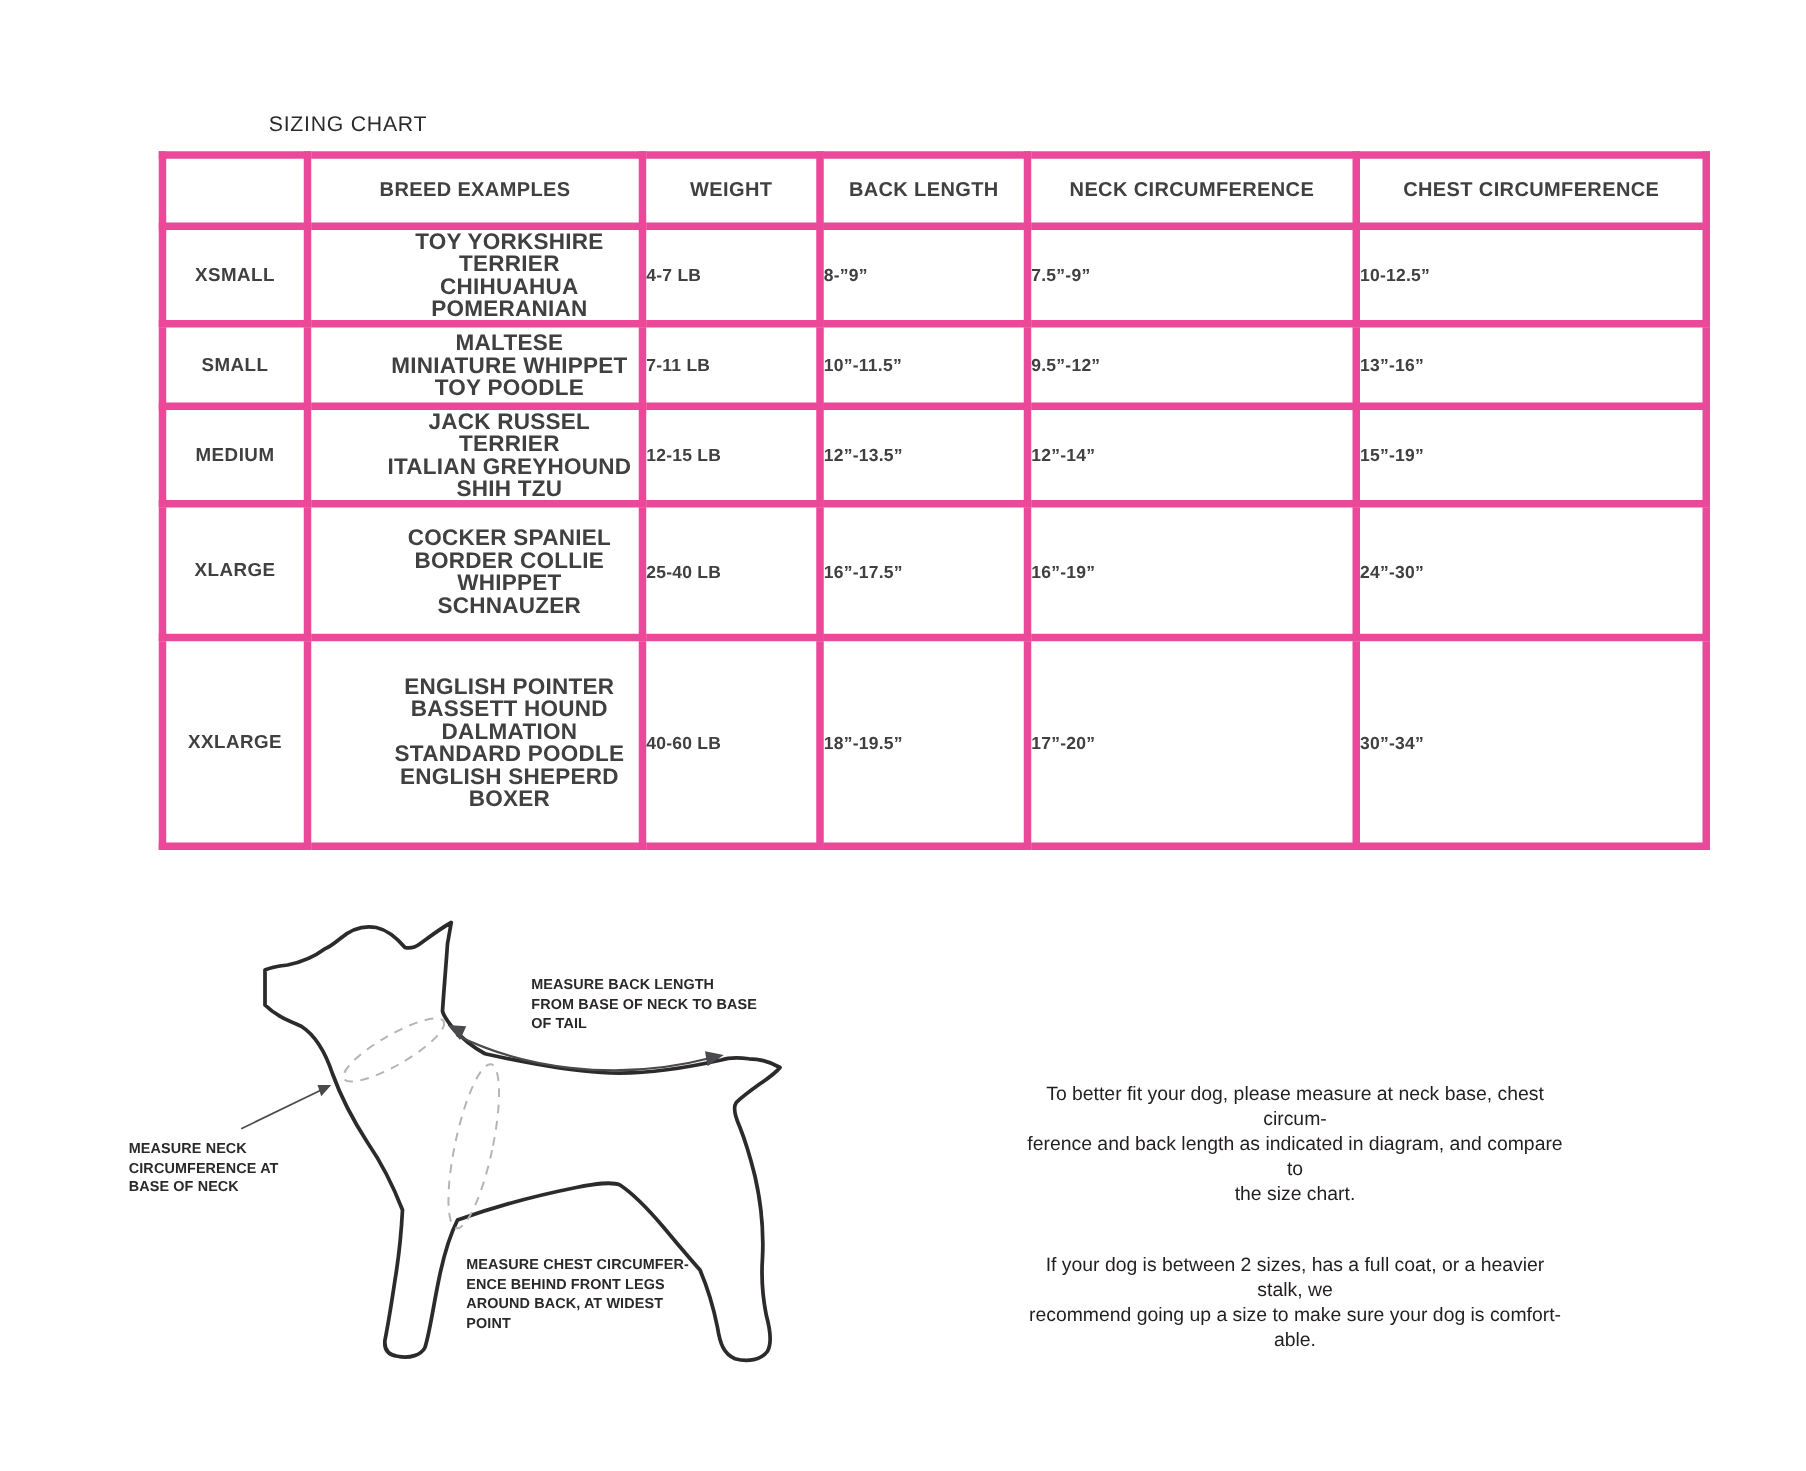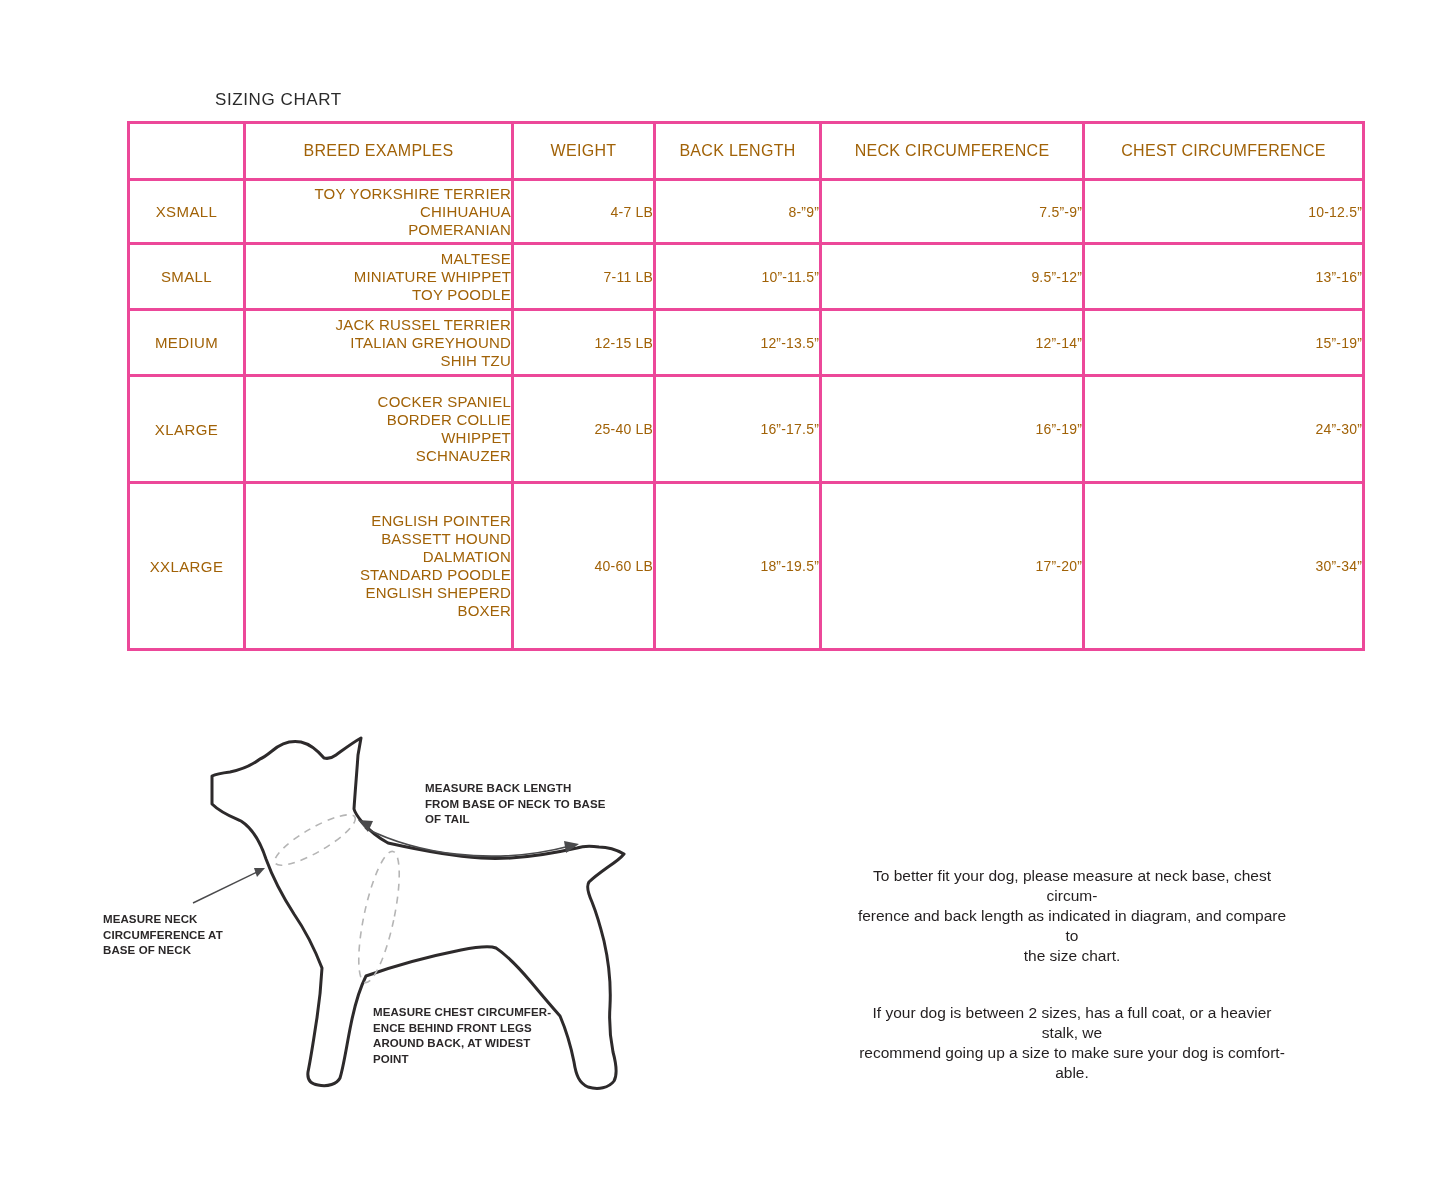--- a/index.html
+++ b/index.html
@@ -11,54 +11,54 @@
     position:absolute; left:215px; top:90px;
     font-size:17px; letter-spacing:0.6px; color:#2b2b2b;
   }
 
   table.size-chart {
     position:absolute; left:127px; top:121px;
     border-collapse:collapse; table-layout:fixed;
     width:1235px;
   }
   table.size-chart td, table.size-chart th {
-    border:3px solid #ec4899; vertical-align:middle;
-    font-weight:400; color:#a16207;
+    border:6px solid #ec4899; vertical-align:middle;
+    font-weight:700; color:#404040;
   }
   th.hdr { font-size:16px; letter-spacing:0.3px; text-align:center; }
   tr.hdr-row { height:57px; }
   tr.r-xsmall { height:64px; }
   tr.r-small  { height:66px; }
   tr.r-medium { height:66px; }
   tr.r-large  { height:52px; }
   tr.r-xlarge { height:107px; }
   tr.r-xxlarge{ height:167px; }
 
   td.size-cell { text-align:center; font-size:15px; letter-spacing:0.4px; }
   td.breed-cell {
-    text-align:right; padding-left:55px; font-size:15px;
+    text-align:center; padding-left:55px; font-size:18px;
     line-height:18px; white-space:pre-line; letter-spacing:0.2px;
   }
-  td.val-cell { text-align:right; font-size:14px; letter-spacing:0.2px; }
+  td.val-cell { text-align:left; font-size:14px; letter-spacing:0.2px; }
 
   .dog-svg { position:absolute; left:100px; top:725px; width:560px; height:395px; }
 
   .diagram-label {
     position:absolute; font-size:11.5px; font-weight:700;
     line-height:15.5px; white-space:pre-line; color:#2b2829;
     letter-spacing:0.1px;
   }
   #label-back  { left:425px; top:781px; }
   #label-neck  { left:103px; top:912px; }
   #label-chest { left:373px; top:1005px; }
 
   .notes-block {
     position:absolute; left:820px; top:846px; width:432px;
     text-align:center; font-size:15.5px; line-height:20px;
-    white-space:pre-line; color:#231f20;margin-left:36px;
+    white-space:pre-line; color:#231f20;
   }
   .notes-block .para + .para { margin-top:17px; }
 </style>
 </head>
 <body>
 
 <div class="page-title">SIZING CHART</div>
 
 <table class="size-chart">
   <colgroup>

